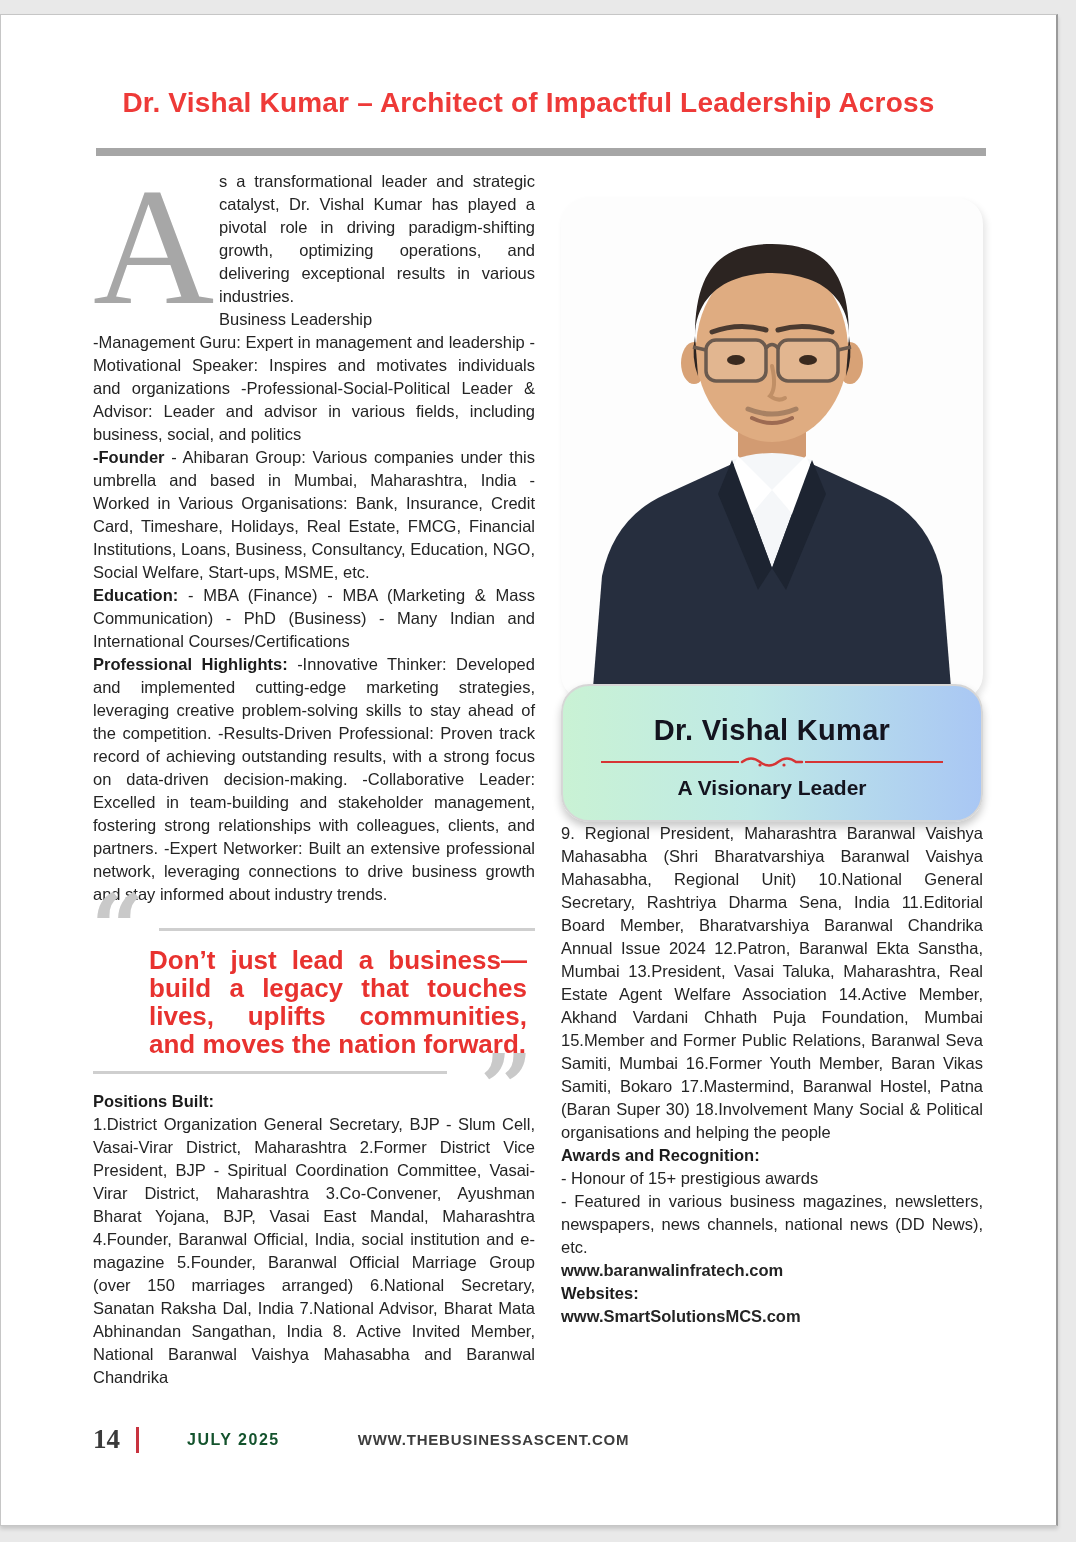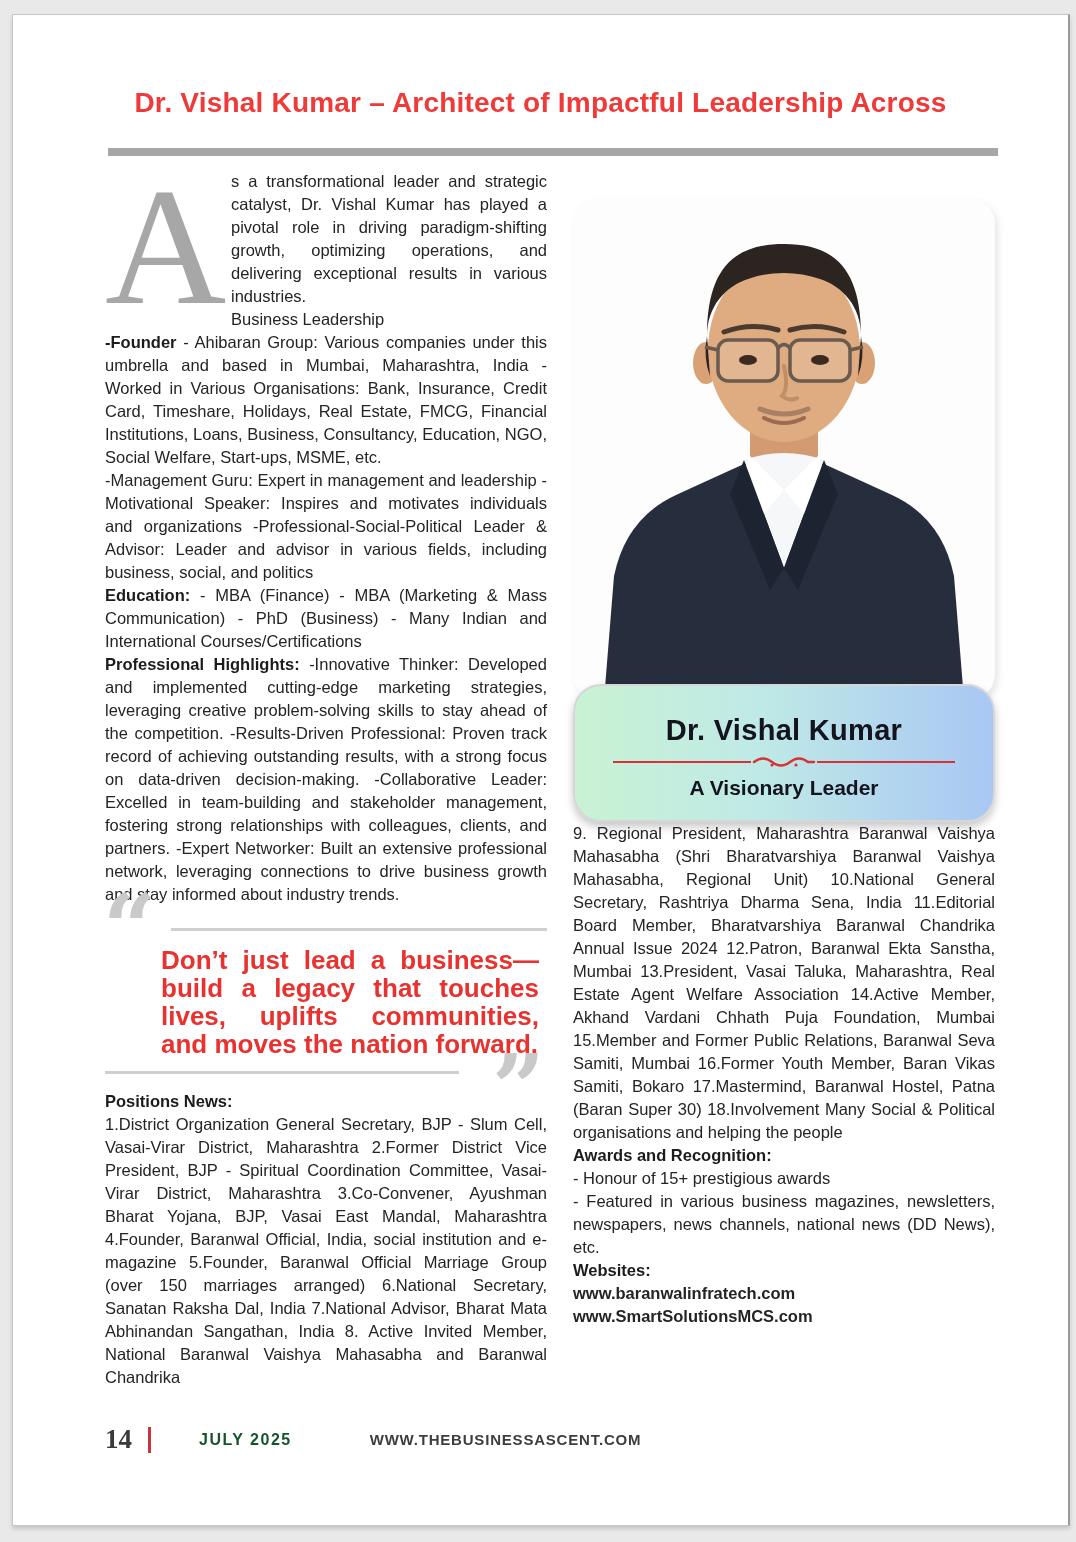--- a/index.html
+++ b/index.html
@@ -3,21 +3,21 @@
 <meta charset="utf-8">
 <style>
   html,body{margin:0;padding:0;}
   body{
     width:1076px;height:1542px;position:relative;
     background:#e9e9e9;
     font-family:"Liberation Sans", sans-serif;
     -webkit-font-smoothing:antialiased;
   }
   .page{
-    position:absolute;left:12px;top:14px;width:1058px;height:1512px;
+    position:absolute;left:0;top:14px;width:1058px;height:1512px;
     background:#ffffff;border:1px solid #c6c6c6;border-right:2px solid #9a9a9a;
     box-shadow:0 3px 4px rgba(0,0,0,.15);
     box-sizing:border-box;overflow:hidden;
   }
   
   .title{
     margin:66px auto 0;width:900px;text-align:center;
     color:#ee3a38;font-weight:800;font-size:28px;line-height:1.55;
     letter-spacing:.2px;
   }
@@ -95,45 +95,45 @@
 
     <div class="col-left">
 
       <p class="body">
         <span class="dropcap">A</span>
         <span>s a transformational leader and strategic catalyst, Dr. Vishal Kumar has played a pivotal role in driving paradigm-shifting growth, optimizing operations, and delivering exceptional results in various industries.</span><br>
         <span>Business Leadership</span>
       </p>
 
       <p class="body">
+        <span>-Management Guru: Expert in management and leadership - Motivational Speaker: Inspires and motivates individuals and organizations -Professional-Social-Political Leader &amp; Advisor: Leader and advisor in various fields, including business, social, and politics</span>
+      </p>
+
+      <p class="body">
         <b>-Founder</b><span> - Ahibaran Group: Various companies under this umbrella and based in Mumbai, Maharashtra, India - Worked in Various Organisations: Bank, Insurance, Credit Card, Timeshare, Holidays, Real Estate, FMCG, Financial Institutions, Loans, Business, Consultancy, Education, NGO, Social Welfare, Start-ups, MSME, etc.</span>
-      </p>
-
-      <p class="body">
-        <span>-Management Guru: Expert in management and leadership - Motivational Speaker: Inspires and motivates individuals and organizations -Professional-Social-Political Leader &amp; Advisor: Leader and advisor in various fields, including business, social, and politics</span>
       </p>
 
       <p class="body">
         <b>Education:</b><span> - MBA (Finance) - MBA (Marketing &amp; Mass Communication) - PhD (Business) - Many Indian and International Courses/Certifications</span>
       </p>
 
       <p class="body">
         <b>Professional Highlights:</b><span> -Innovative Thinker: Developed and implemented cutting-edge marketing strategies, leveraging creative problem-solving skills to stay ahead of the competition. -Results-Driven Professional: Proven track record of achieving outstanding results, with a strong focus on data-driven decision-making. -Collaborative Leader: Excelled in team-building and stakeholder management, fostering strong relationships with colleagues, clients, and partners. -Expert Networker: Built an extensive professional network, leveraging connections to drive business growth and stay informed about industry trends.</span>
       </p>
 
       <div class="quote-box">
         <span class="q-open">“</span>
         <span class="q-line-top"></span>
         <div class="q-text">Don’t just lead a business—build a legacy that touches lives, uplifts communities, and moves the nation forward.</div>
         <span class="q-line-bottom"></span>
         <span class="q-close">”</span>
       </div>
 
       <p class="body positions-heading">
-        <b>Positions News:</b>
+        <b>Positions Built:</b>
       </p>
       <p class="body">
         <span>1.District Organization General Secretary, BJP - Slum Cell, Vasai-Virar District, Maharashtra 2.Former District Vice President, BJP - Spiritual Coordination Committee, Vasai-Virar District, Maharashtra 3.Co-Convener, Ayushman Bharat Yojana, BJP, Vasai East Mandal, Maharashtra 4.Founder, Baranwal Official, India, social institution and e-magazine 5.Founder, Baranwal Official Marriage Group (over 150 marriages arranged) 6.National Secretary, Sanatan Raksha Dal, India 7.National Advisor, Bharat Mata Abhinandan Sangathan, India 8. Active Invited Member, National Baranwal Vaishya Mahasabha and Baranwal Chandrika</span>
       </p>
 
     </div>
 
     <div class="col-right">
 
       <div class="photo-card">
@@ -201,25 +201,25 @@
       <p class="body">
         <b>Awards and Recognition:</b>
       </p>
       <p class="body">
         <span>- Honour of 15+ prestigious awards</span>
       </p>
       <p class="body">
         <span>- Featured in various business magazines, newsletters, newspapers, news channels, national news (DD News), etc.</span>
       </p>
 
-      <p class="body">
-        <b>Websites:</b>
-      </p>
       <p class="body site-line">
         <span>www.baranwalinfratech.com</span>
+      </p>
+      <p class="body">
+        <b>Websites:</b>
       </p>
       <p class="body site-line">
         <span>www.SmartSolutionsMCS.com</span>
       </p>
 
     </div>
   </div>
 
   <div class="footer">
     <span class="pg-num">14</span>

